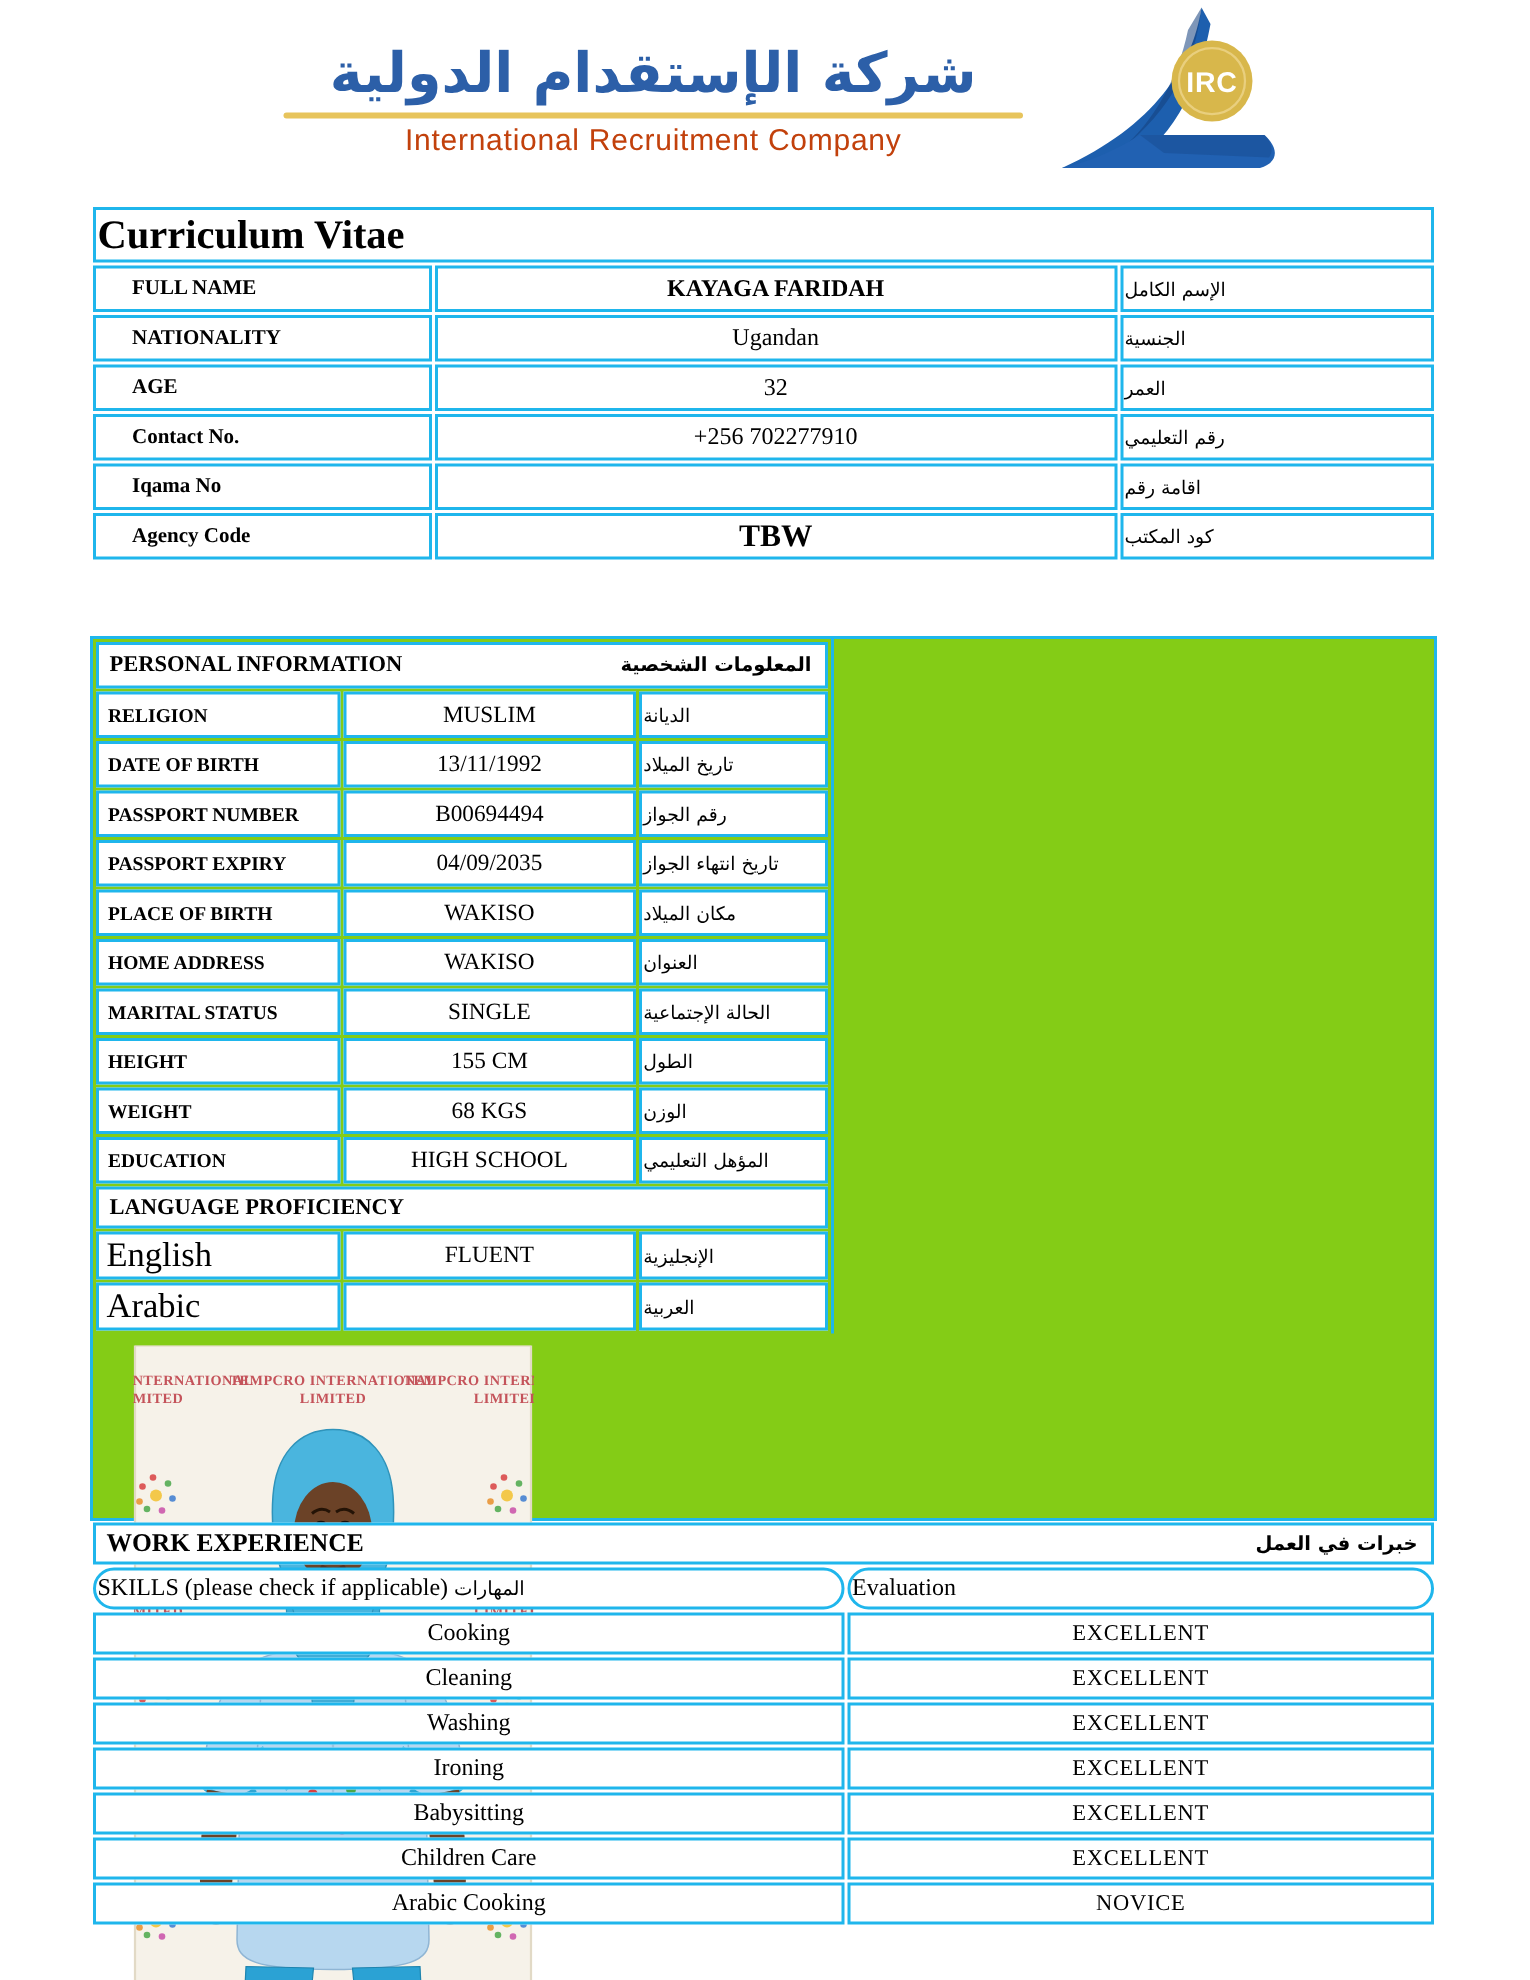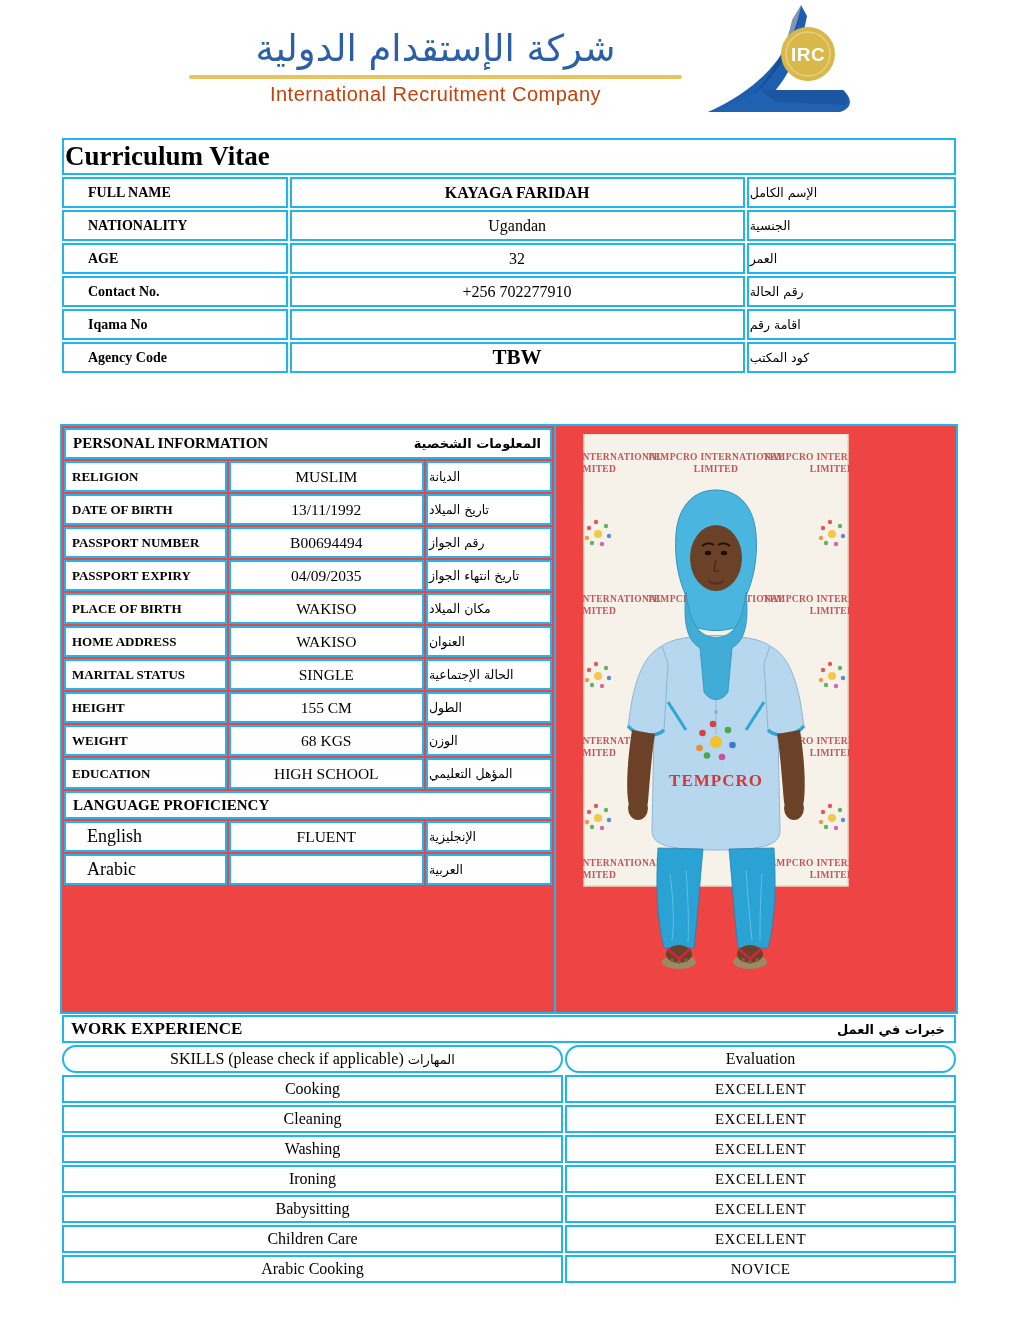--- a/index.html
+++ b/index.html
@@ -1,21 +1,21 @@
 <!DOCTYPE html>
 <html><head>
 <meta charset="utf-8">
 <style>
   html,body{margin:0;padding:0;background:#ffffff;}
   .page{position:relative;width:1020px;height:1320px;background:#fff;
         font-family:"Liberation Serif",serif;color:#000;overflow:hidden;}
 
   
   .brand{position:absolute;left:183px;top:26px;width:505px;text-align:center;}
-  .brand-ar{font-family:"DejaVu Sans",sans-serif;direction:rtl;font-weight:normal;
+  .brand-ar{font-family:"DejaVu Sans",sans-serif;direction:rtl;font-weight:bold;
             font-size:37px;color:#2c5fa8;line-height:1.25;letter-spacing:-1px;}
   .gold-rule{height:4px;background:#e7c45c;margin:3px 6px 4px 6px;border-radius:2px;}
   .brand-en{font-family:"Liberation Sans",sans-serif;font-weight:normal;
             font-size:20px;color:#c2410c;letter-spacing:.5px;}
   .logo-mark{position:absolute;left:688px;top:2px;}
 
   
   table.doc{border-collapse:separate;border-spacing:2px;table-layout:fixed;}
   table.doc td{border:2px solid #1fb6ec;vertical-align:middle;overflow:hidden;
                white-space:nowrap;background:#fff;}
@@ -26,39 +26,39 @@
   .v-bold{font-weight:bold;}
   .v-big{font-weight:bold;font-size:21px;}
 
   
   .cv-table{position:absolute;left:60px;top:136px;width:898px;}
   .cv-table td{height:25px;}
   .cv-title{height:40px;font-size:27px;font-weight:bold;text-align:left;}
 
   
   .personal-section{position:absolute;left:60px;top:424px;width:894px;height:586px;
-                    border:2px solid #1fb6ec;display:flex;background:#ef4444;}
+                    border:2px solid #1fb6ec;display:flex;background:#84cc16;flex-direction:column;}
   .p-left{width:494px;border-right:2px solid #1fb6ec;box-sizing:border-box;}
   .p-table{width:492px;}
   .p-table td{height:25px;}
   .p-table .cell-label{font-size:13px;padding-left:6px;}
   .p-table .cell-value{font-size:15.5px;}
   .sec-head{display:flex;justify-content:space-between;align-items:center;
             padding:0 8px 0 6px;font-weight:bold;font-size:15px;}
   .sec-head .ar{font-family:"DejaVu Sans",sans-serif;direction:rtl;font-weight:bold;
                 font-size:13px;}
-  .lang-label{font-weight:normal;font-size:18px;padding-left:21px;text-align:left;}
+  .lang-label{font-weight:normal;font-size:23px;padding-left:5px;text-align:left;}
   .p-right{flex:1;position:relative;}
   .photo{display:block;margin:8px 0 0 26px;}
 
   
   .work-table{position:absolute;left:60px;top:1013px;width:898px;}
   .work-table td{height:22px;margin-top:44px;}
   .work-head{font-size:17px;}
-  .skills-head{font-size:16px;text-align:center;border-radius:14px;}
+  .skills-head{font-size:16px;border-radius:14px;}
   .ar-inline{font-family:"DejaVu Sans",sans-serif;direction:rtl;font-size:13px;}
   .skill-name{text-align:center;font-size:16px;}
   .skill-eval{text-align:center;font-size:15px;letter-spacing:.5px;}
 </style>
 </head>
 <body>
 
 <div class="page">
 
   <div class="brand">
@@ -98,21 +98,21 @@
       <td class="cell-ar" dir="rtl">الجنسية</td>
     </tr>
     <tr>
       <td class="cell-label">AGE</td>
       <td class="cell-value">32</td>
       <td class="cell-ar" dir="rtl">العمر</td>
     </tr>
     <tr>
       <td class="cell-label">Contact No.</td>
       <td class="cell-value">+256 702277910</td>
-      <td class="cell-ar" dir="rtl">رقم الحالة</td>
+      <td class="cell-ar" dir="rtl">رقم التعليمي</td>
     </tr>
     <tr>
       <td class="cell-label">Iqama No</td>
       <td class="cell-value"></td>
       <td class="cell-ar" dir="rtl">اقامة رقم</td>
     </tr>
     <tr>
       <td class="cell-label">Agency Code</td>
       <td class="cell-value v-big">TBW</td>
       <td class="cell-ar" dir="rtl">كود المكتب</td>

